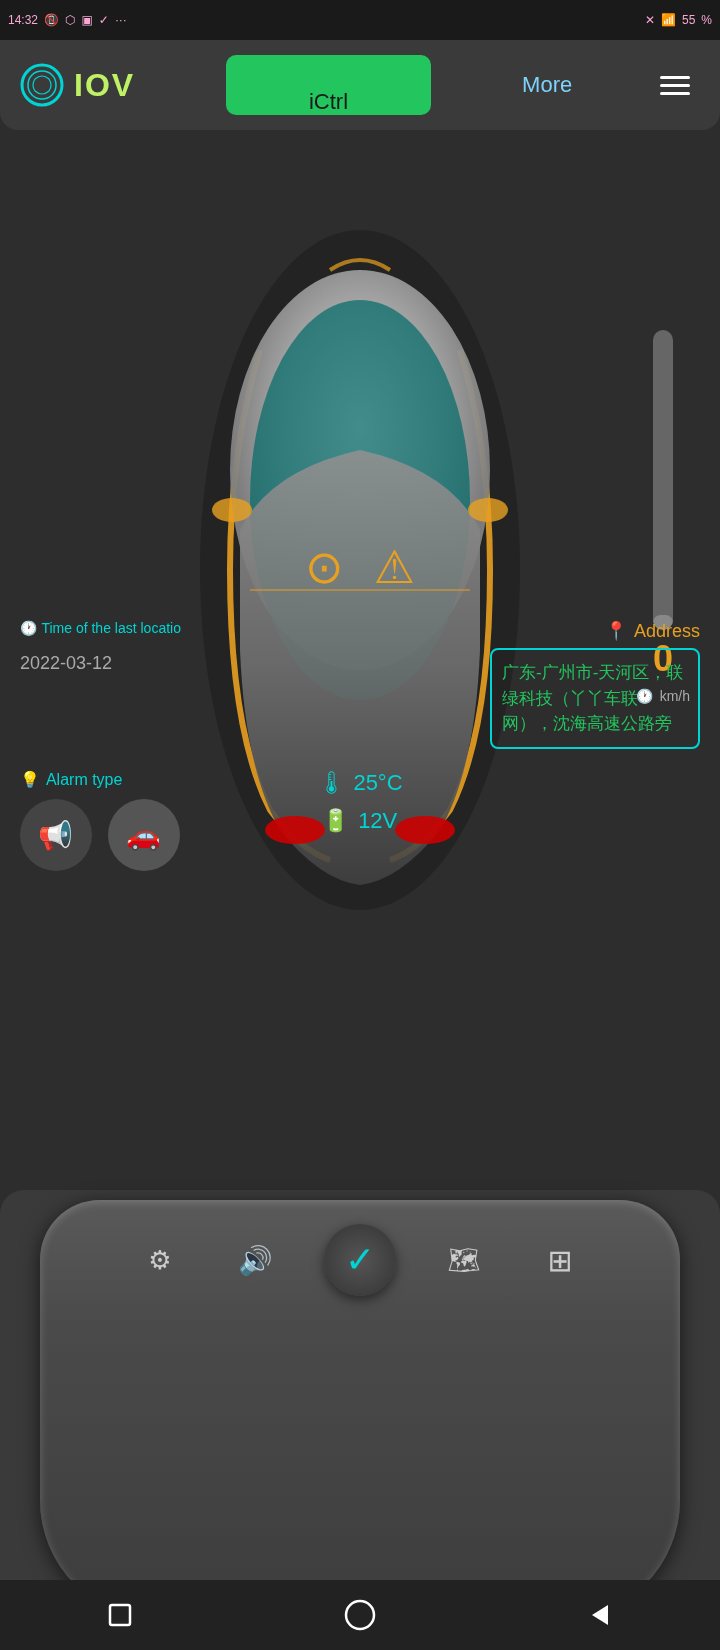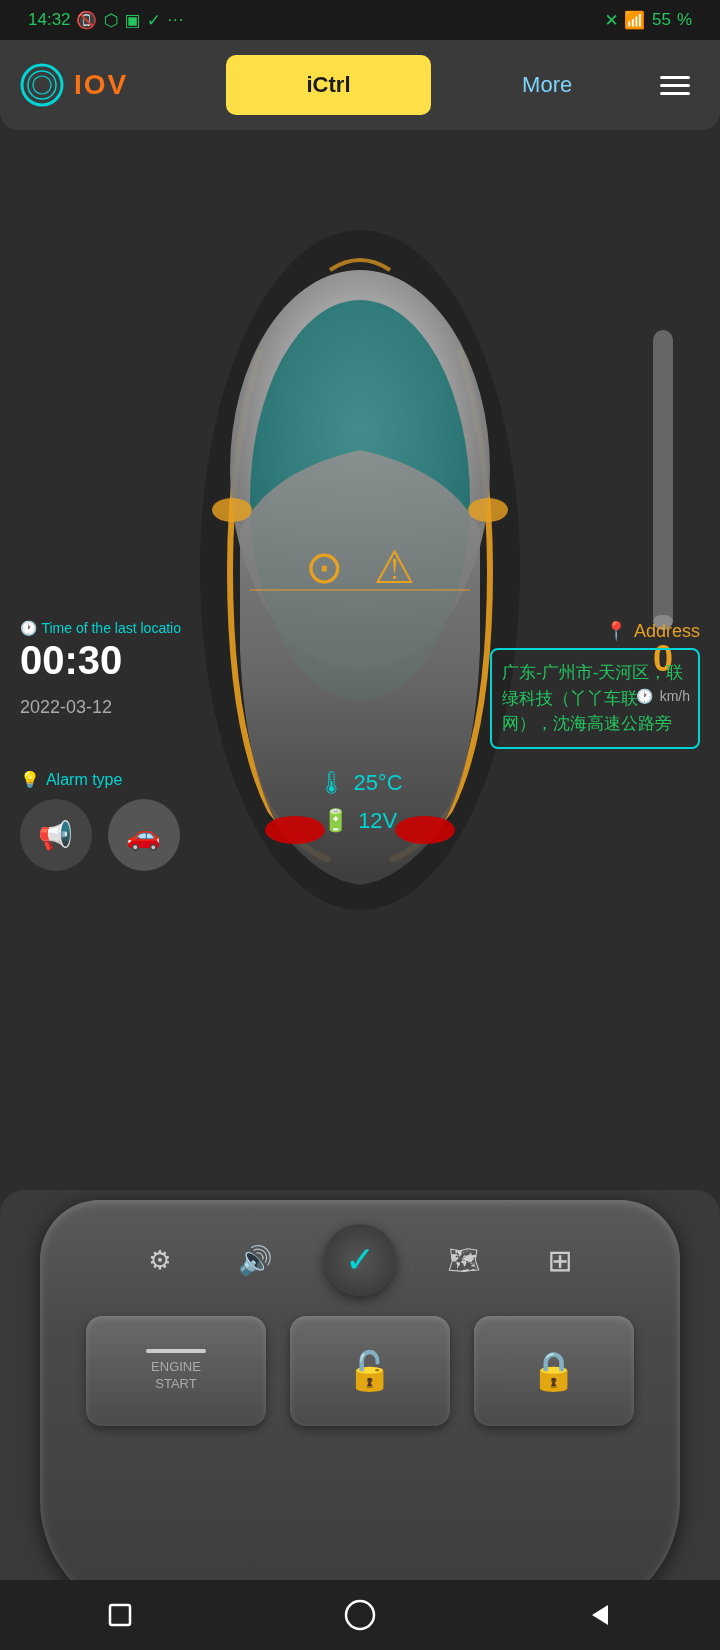--- a/index.html
+++ b/index.html
@@ -14,23 +14,23 @@
     }
 
     
     .status-bar {
       width: 100%;
       height: 40px;
       background: #1a1a1a;
       display: flex;
       align-items: center;
       justify-content: space-between;
-      padding: 0 28px;
-      color: #22c55e;
-      font-size: 17px;
+      padding: 0 8px;
+      color: #f9a8d4;
+      font-size: 12px;
     }
     .status-left { display: flex; align-items: center; gap: 6px; }
     .status-right { display: flex; align-items: center; gap: 6px; }
 
     
     .nav-bar {
       width: 100%;
       height: 90px;
       background: #3a3a3a;
       display: flex;
@@ -43,39 +43,40 @@
       display: flex;
       align-items: center;
       gap: 10px;
       flex: 1;
     }
     .logo-icon {
       width: 44px;
       height: 44px;
     }
     .logo-text {
-      color: #f97316;
-      font-size: 28px;
+      color: #bef264;
+      font-size: 32px;
       font-weight: bold;
       letter-spacing: 2px;
     }
     .nav-tab {
       flex: 1;
       height: 60px;
       display: flex;
       align-items: center;
       justify-content: center;
       font-size: 22px;
       cursor: pointer;
       border-radius: 10px;
     }
     .nav-tab.active {
-      background: #fde047;
+      background: #22c55e;
       color: #1a1a1a;
-      font-weight: bold;
+      font-weight: normal;
+      align-items: flex-end;
     }
     .nav-tab.inactive {
       color: #7dd3fc;
       margin-left: 13px;
     }
     .nav-menu-btn {
       width: 50px;
       height: 50px;
       display: flex;
       flex-direction: column;
@@ -514,21 +515,20 @@
       <span>🕐</span>
       <span>km/h</span>
     </div>
   </div>
 
   <div class="time-info">
     <div class="time-label">
       <span>🕐</span>
       <span>Time of the last locatio</span>
     </div>
-    <div class="time-value">00:30</div>
     <div class="date-value">2022-03-12</div>
   </div>
 
   <div class="alarm-section">
     <div class="alarm-label">
       <span>💡</span>
       <span>Alarm type</span>
     </div>
     <div class="alarm-icons">
       <div class="alarm-icon-btn" style="background:#444;">
@@ -565,33 +565,20 @@
           <span class="check-mark">✓</span>
         </div>
         <div class="key-icon-btn">
           <span style="font-size:26px;">🗺</span>
         </div>
         <div class="key-icon-btn">
           <span style="font-size:30px;">⊞</span>
         </div>
       </div>
 
-      <div class="key-bottom-row">
-        <div class="engine-start-btn">
-          <div class="engine-line"></div>
-          <div class="engine-label" style="white-space:pre-line;">ENGINE
-START</div>
-        </div>
-        <div class="unlock-btn">
-          <span>🔓</span>
-        </div>
-        <div class="lock-btn">
-          <span>🔒</span>
-        </div>
-      </div>
 
     </div>
   </div>
 </div>
 
 <div class="sys-nav">
   <div class="sys-nav-btn">
     <svg width="36" height="36" viewBox="0 0 36 36">
       <rect x="8" y="8" width="20" height="20" fill="none" stroke="white" stroke-width="2.5" rx="2"></rect>
     </svg>

